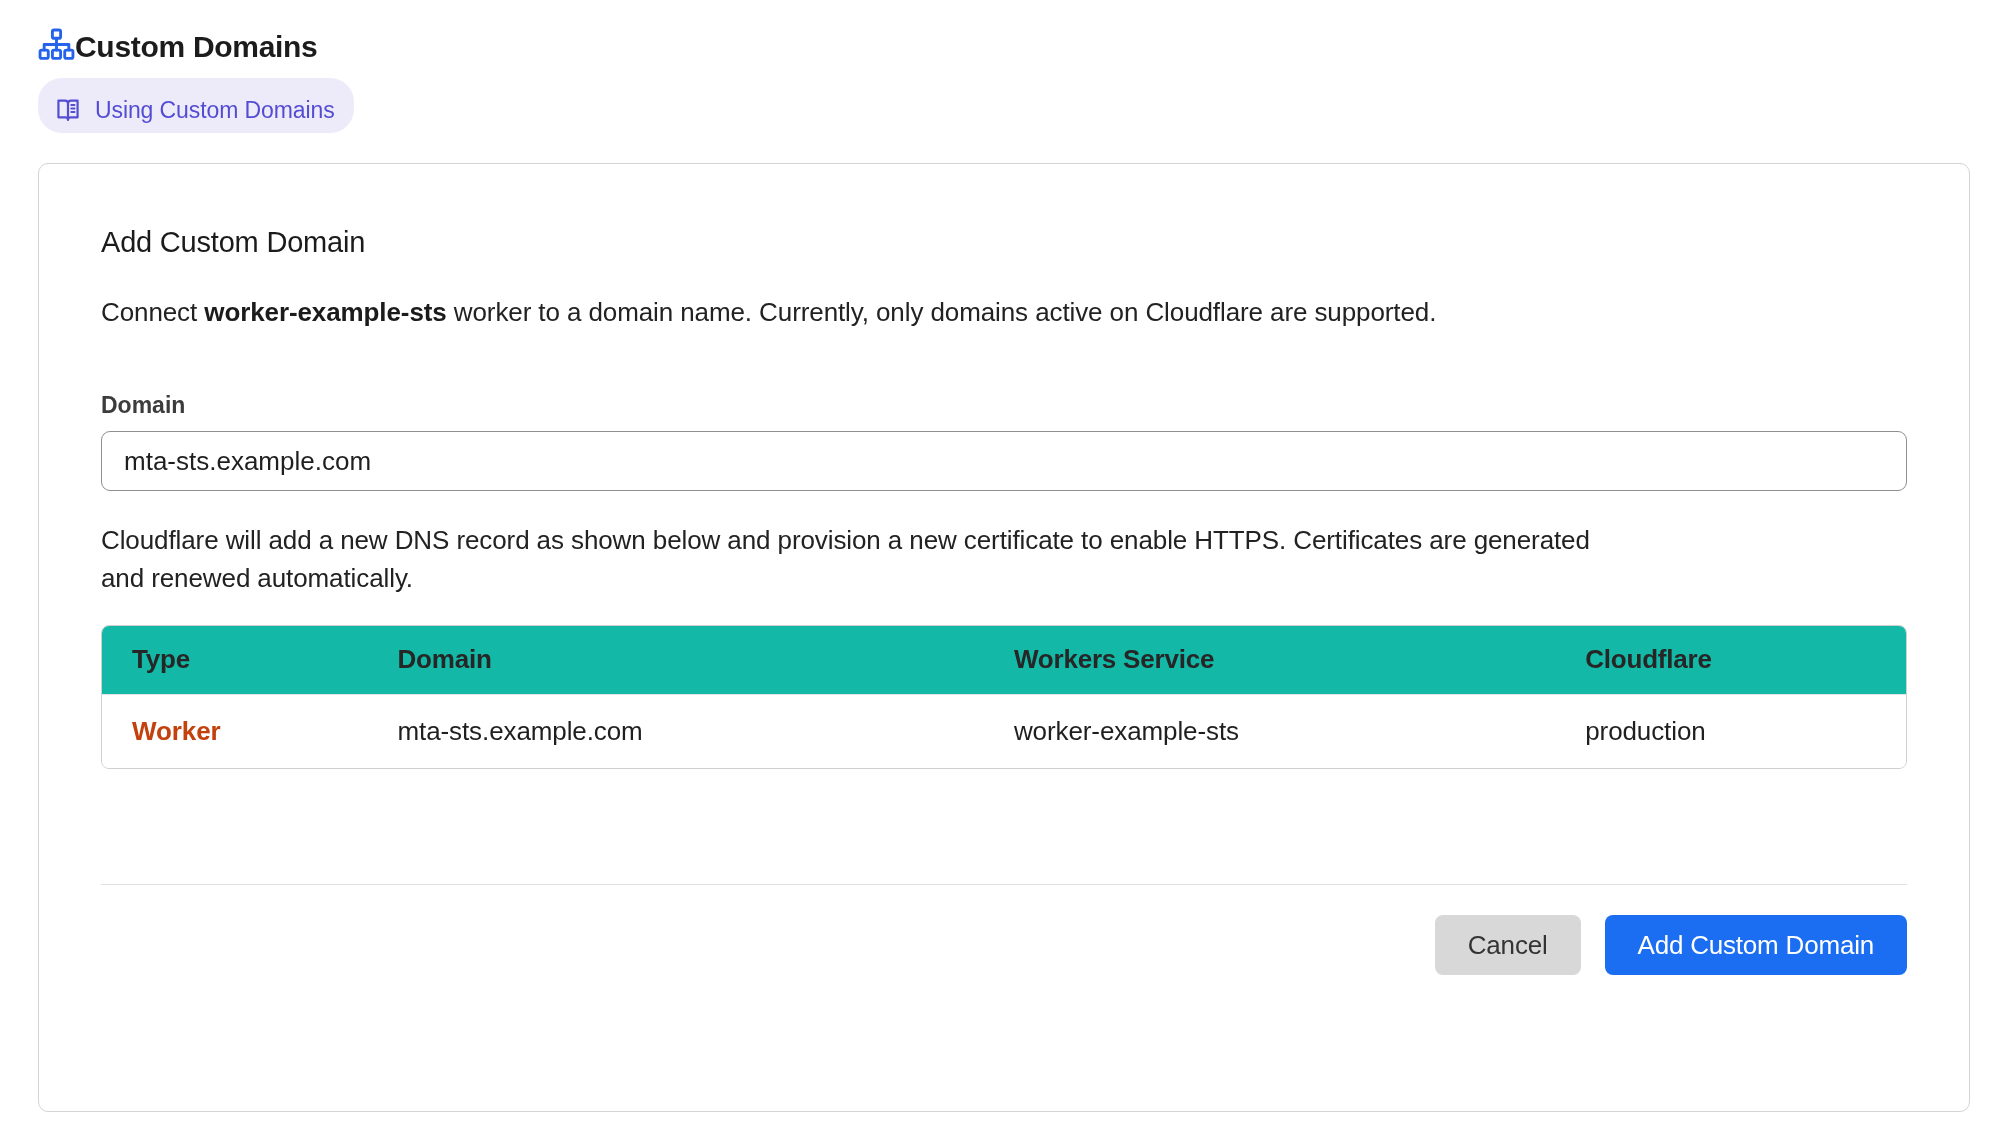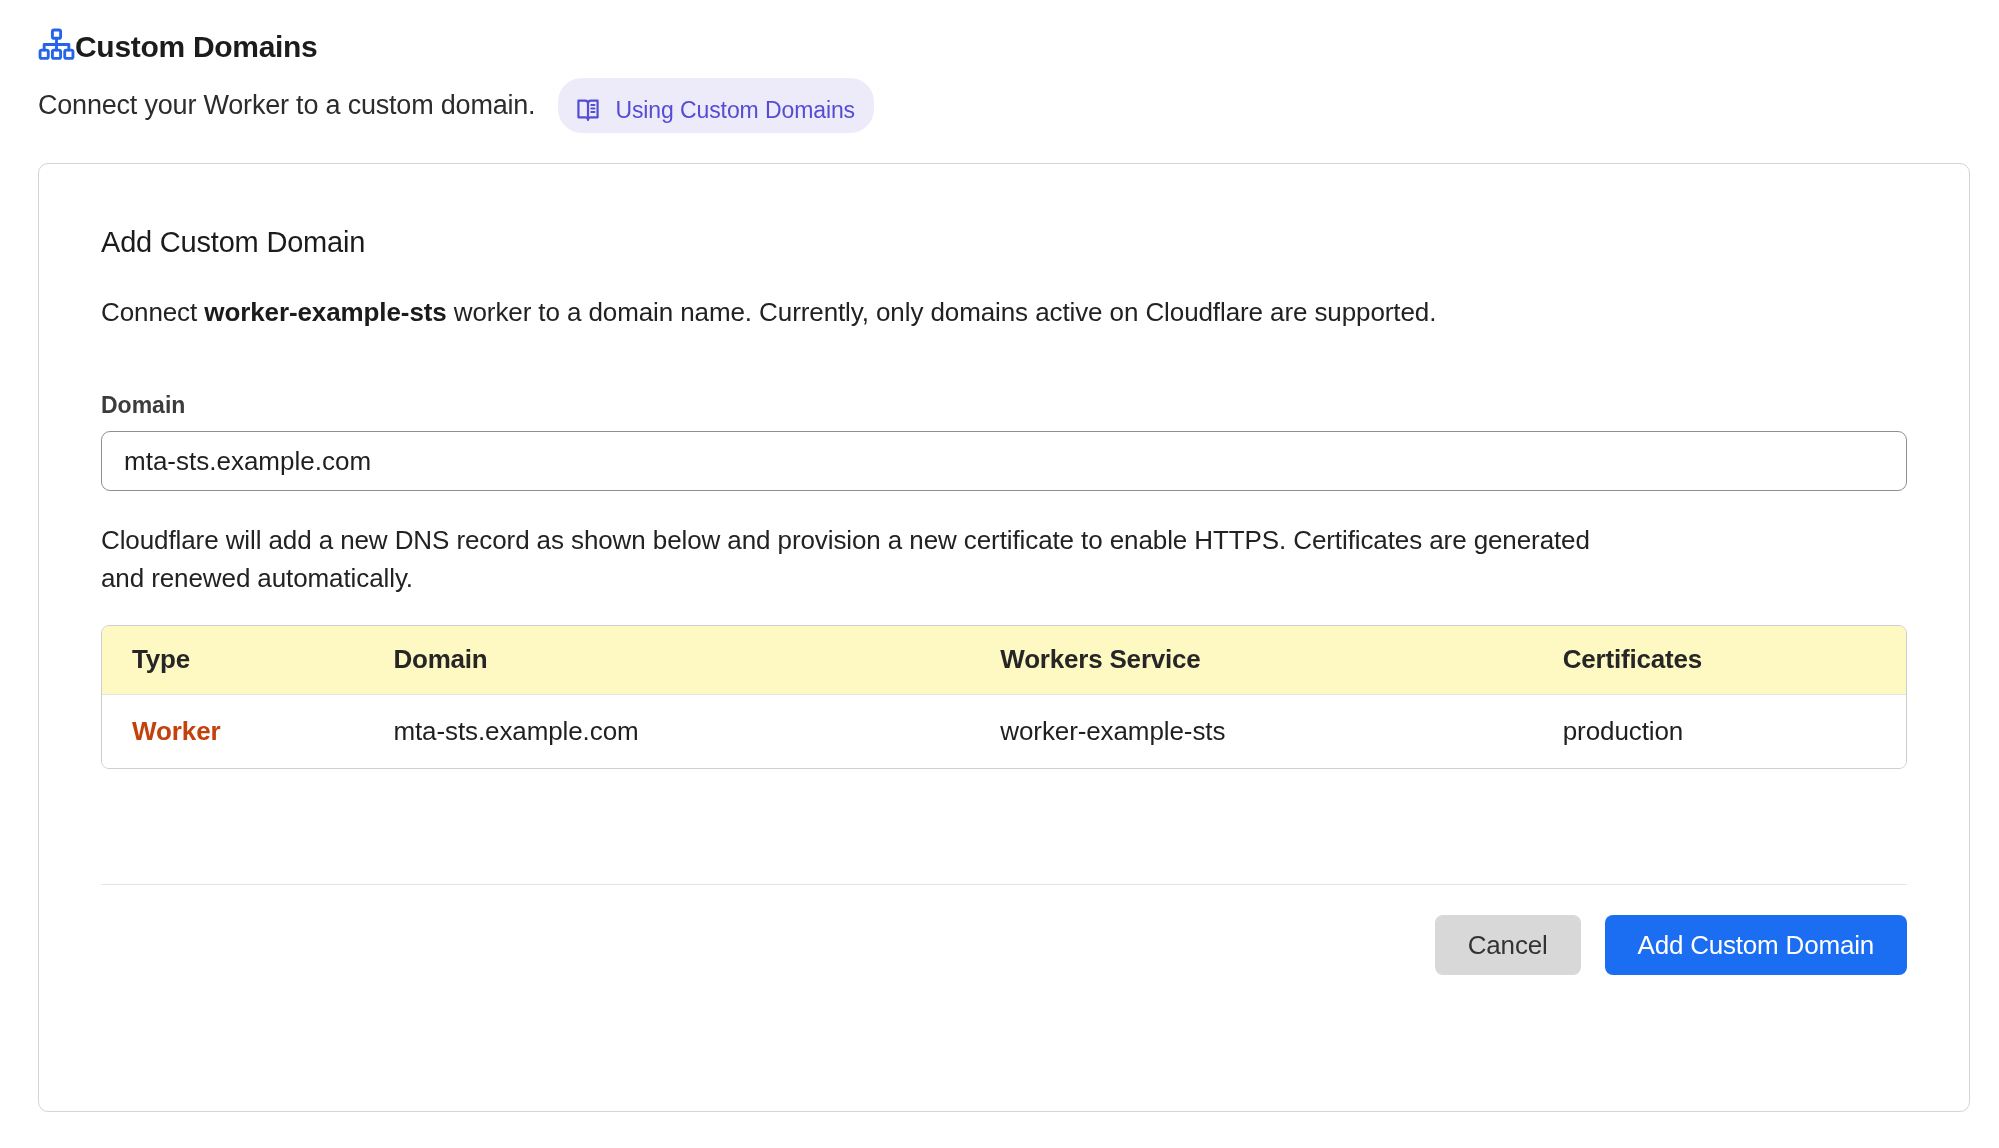--- a/index.html
+++ b/index.html
@@ -85,21 +85,21 @@
   }
 
   
   .table-wrap {
     margin-top: 28px;
     border: 1px solid #cfcfcf;
     border-radius: 8px;
     overflow: hidden;
   }
   table { width: 100%; border-collapse: collapse; }
-  thead tr { background: #fef9c3; }
+  thead tr { background: #14b8a6; }
   th {
     text-align: left;
     font-size: 26px;
     font-weight: 700;
     color: #262626;
     height: 68px;
     padding: 0 0 0 30px;
     letter-spacing: -0.2px;
     border-bottom: 1px solid #e4e4e4;
   }
@@ -147,21 +147,20 @@
         <path d="M18 10.5 V16 M6 21.5 V16 H30 V21.5 M18 16 V21.5" stroke="#2563eb" stroke-width="2.8" stroke-linecap="round" stroke-linejoin="round"></path>
         <rect x="2" y="21.5" width="8" height="8" rx="1.6" stroke="#2563eb" stroke-width="2.8"></rect>
         <rect x="14" y="21.5" width="8" height="8" rx="1.6" stroke="#2563eb" stroke-width="2.8"></rect>
         <rect x="26" y="21.5" width="8" height="8" rx="1.6" stroke="#2563eb" stroke-width="2.8"></rect>
       </svg>
     </span>
     <h1 class="page-title">Custom Domains</h1>
   </div>
 
   <div class="sub-row">
-    <span class="page-subtitle">Connect your Worker to a custom domain.</span>
     <a class="docs-badge">
       <span class="bicon">
         <svg viewBox="0 0 24 24" fill="none" xmlns="http://www.w3.org/2000/svg">
           <path d="M12 6.5 C12 5.1 10.9 4 9.5 4 H3.8 V18.3 H9.8 C11 18.3 12 19.3 12 20.5 M12 6.5 V20.5 M12 6.5 C12 5.1 13.1 4 14.5 4 H20.2 V18.3 H14.2 C13 18.3 12 19.3 12 20.5" stroke="#544dd4" stroke-width="1.9" stroke-linecap="round" stroke-linejoin="round"></path>
           <path d="M14.8 7.8 H17.6 M14.8 10.8 H17.6 M14.8 13.8 H17.6" stroke="#544dd4" stroke-width="1.7" stroke-linecap="round"></path>
         </svg>
       </span>
       <span class="docs-badge-label">Using Custom Domains</span>
     </a>
   </div>
@@ -177,21 +176,21 @@
 
     <p class="preview-desc">Cloudflare will add a new DNS record as shown below and provision a new certificate to enable HTTPS. Certificates are generated and renewed automatically.</p>
 
     <div class="table-wrap">
       <table>
         <thead>
           <tr>
             <th>Type</th>
             <th>Domain</th>
             <th>Workers Service</th>
-            <th>Certificates</th>
+            <th>Cloudflare</th>
           </tr>
         </thead>
         <tbody>
           <tr>
             <td class="c-bold">Worker</td>
             <td>mta-sts.example.com</td>
             <td>worker-example-sts</td>
             <td>production</td>
           </tr>
         </tbody>

